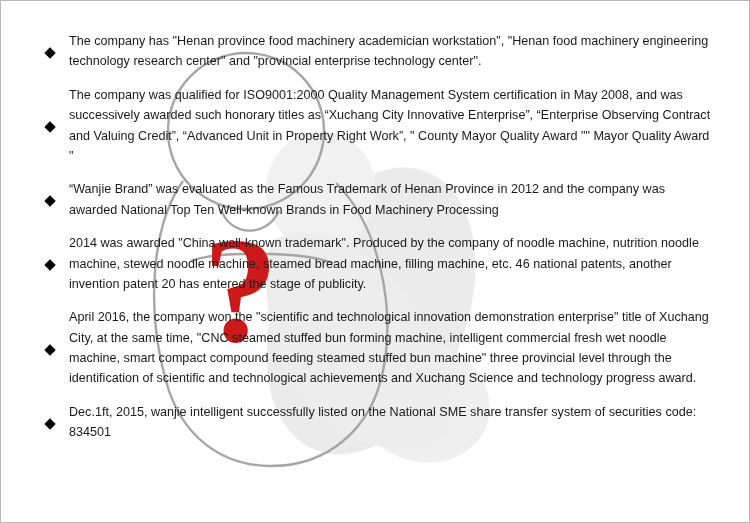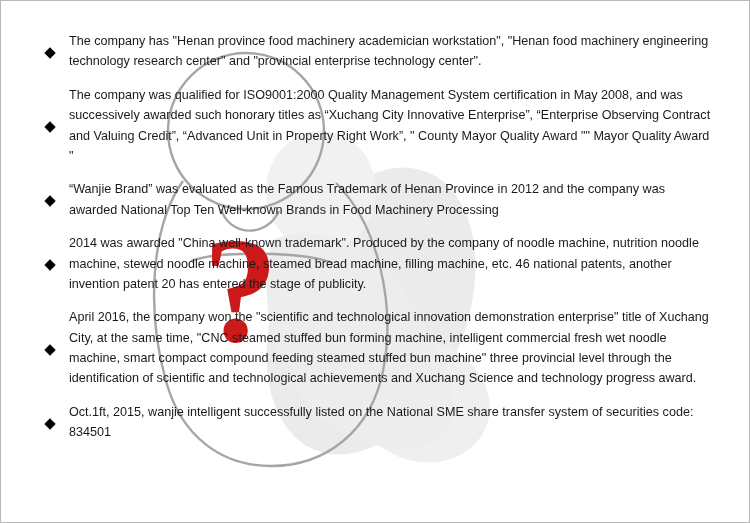--- a/index.html
+++ b/index.html
@@ -117,17 +117,17 @@
       <div class="para">2014 was awarded "China well-known trademark". Produced by the company of noodle machine, nutrition noodle machine, stewed noodle machine, steamed bread machine, filling machine, etc. 46 national patents, another invention patent 20 has entered the stage of publicity.</div>
     </div>
 
     <div class="bullet-row">
       <span class="diamond">◆</span>
       <div class="para">April 2016, the company won the "scientific and technological innovation demonstration enterprise" title of Xuchang City, at the same time, "CNC steamed stuffed bun forming machine, intelligent commercial fresh wet noodle machine, smart compact compound feeding steamed stuffed bun machine" three provincial level through the identification of scientific and technological achievements and Xuchang Science and technology progress award.</div>
     </div>
 
     <div class="bullet-row">
       <span class="diamond">◆</span>
-      <div class="para">Oct.1ft, 2015, wanjie intelligent successfully listed on the National SME share transfer system of securities code: 834501</div>
+      <div class="para">Dec.1ft, 2015, wanjie intelligent successfully listed on the National SME share transfer system of securities code: 834501</div>
     </div>
 
   </div>
 </div>
 
 </body></html>

